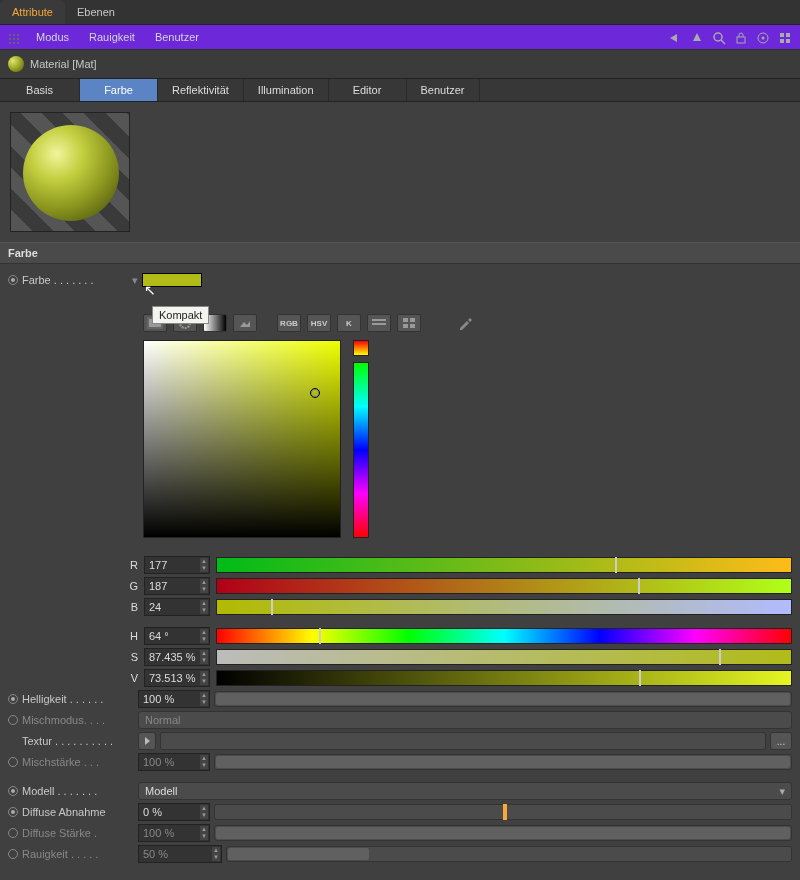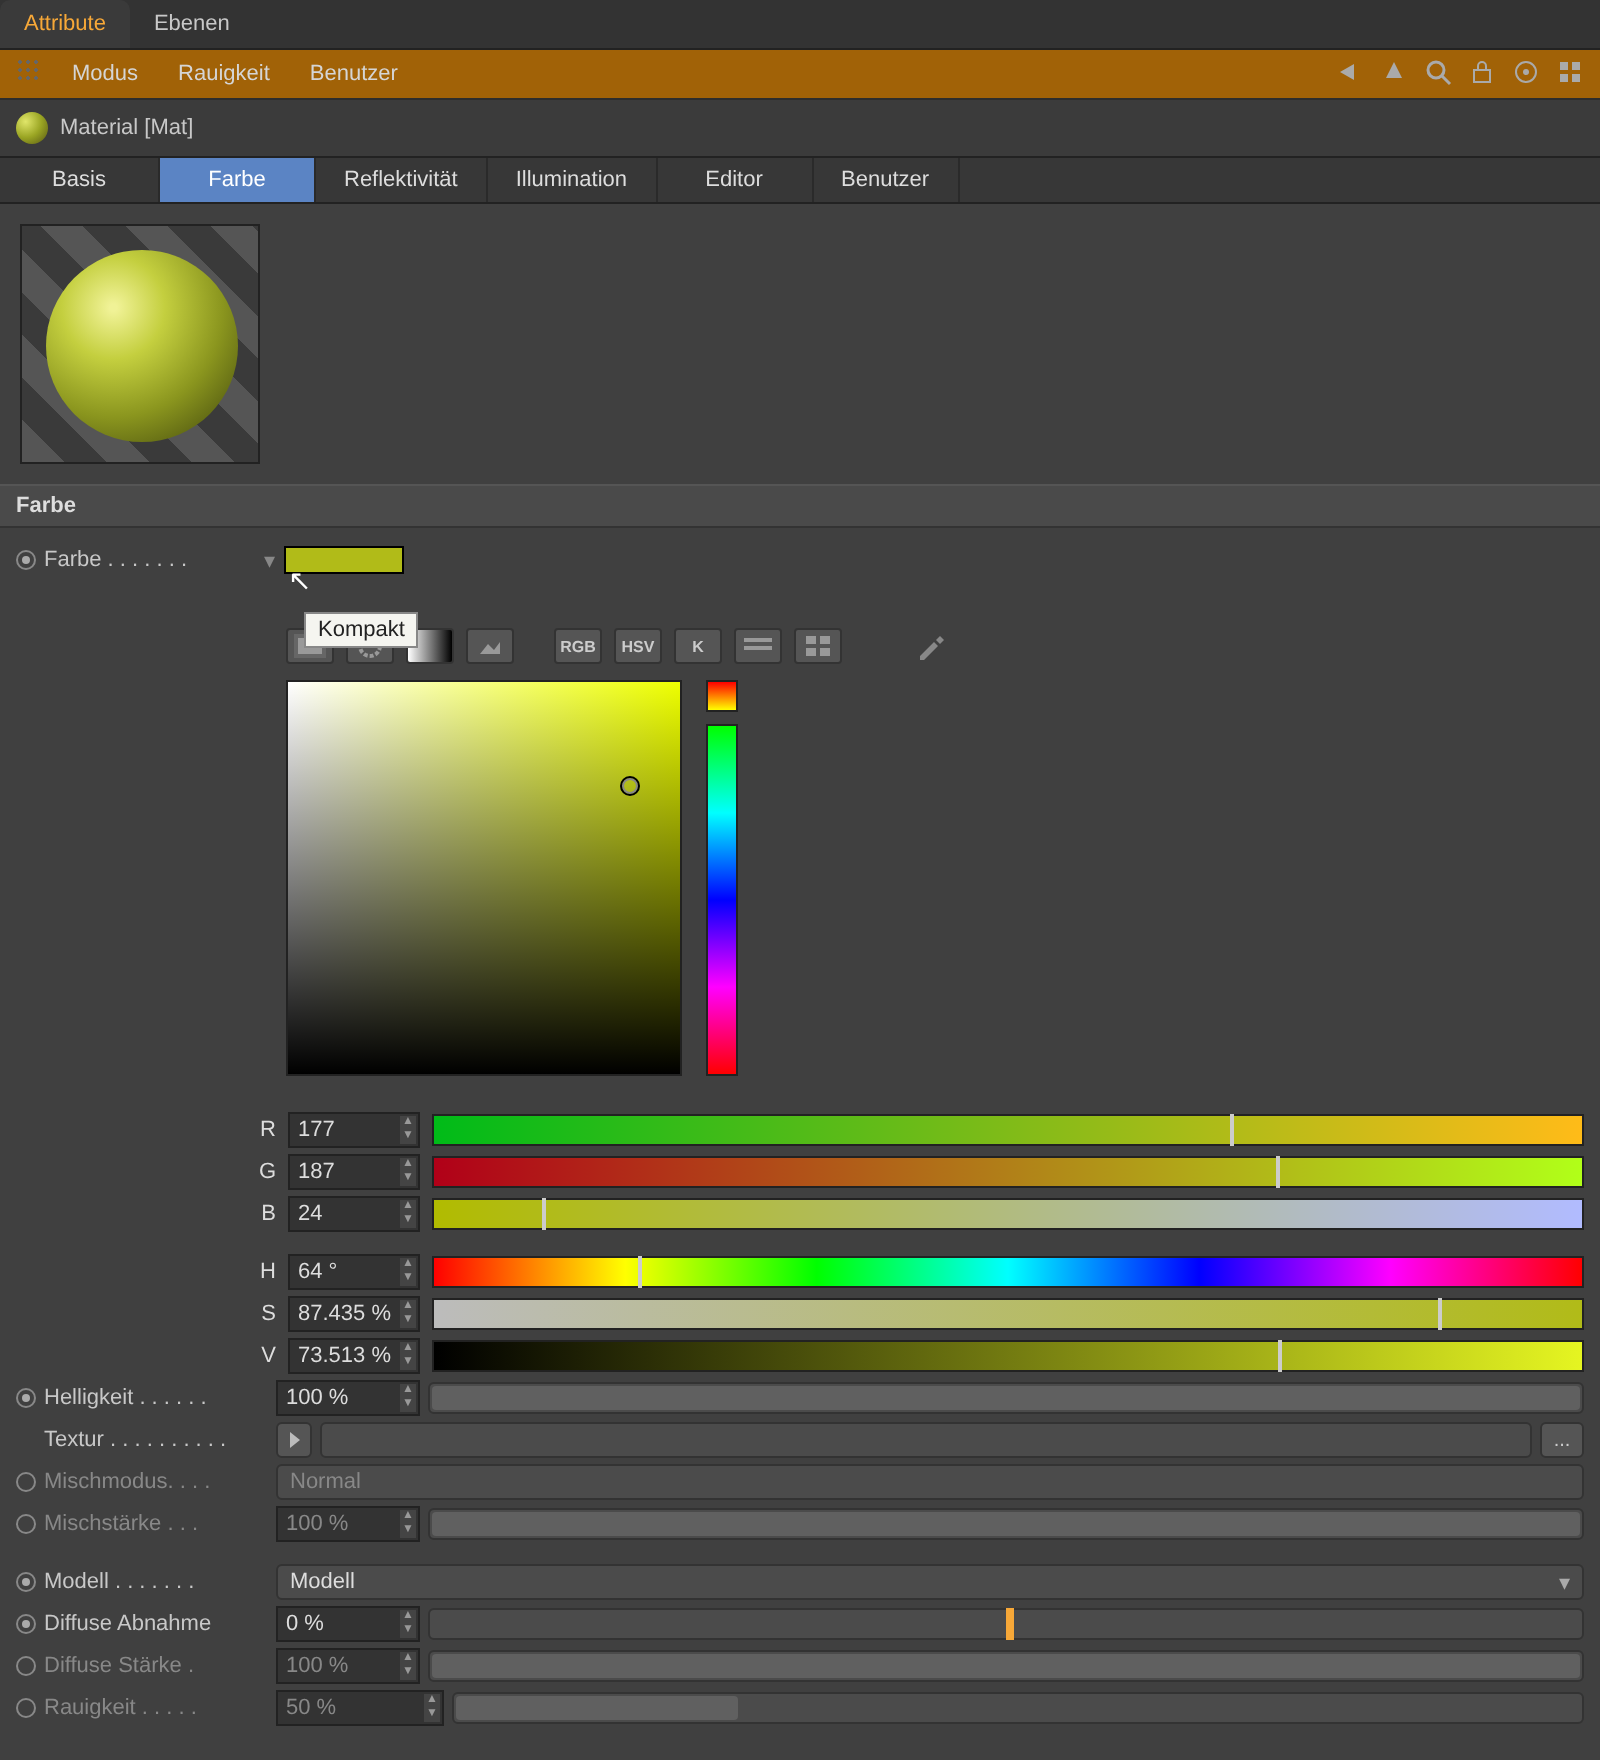--- a/index.html
+++ b/index.html
@@ -1,20 +1,20 @@
 <!DOCTYPE html>
 <html><head>
 <meta charset="utf-8">
 <style>
 * { box-sizing: border-box; margin: 0; padding: 0; }
 body { background: #404040; color: #c8c8c8; font-family: Arial, sans-serif; font-size: 11px; width: 800px; height: 880px; overflow: hidden; }
 .tabs { display: flex; background: #333; border-bottom: 1px solid #222; }
 .tab { padding: 6px 12px; cursor: pointer; border-top-left-radius: 5px; border-top-right-radius: 5px;}
 .tab.active { color: #f7a838; background: #3a3a3a; }
-.menubar { display: flex; align-items: flex-start; background: #a16207; padding: 4px 8px; border-bottom: 1px solid #2d2d2d; }
+.menubar { display: flex; align-items: flex-end; background: #6d28d9; padding: 4px 8px; border-bottom: 1px solid #2d2d2d; }
 .menubar .grip { width: 12px; height: 12px; background-image: radial-gradient(#666 1px, transparent 1px); background-size: 4px 4px; margin-right: 6px; }
 .menubar .item { padding: 2px 10px; cursor: pointer; color: #d5d5d5;}
 .menubar .right { margin-left: auto; display: flex; gap: 8px; }
 .icon { width: 14px; height: 14px; display: inline-block; }
 .titlebar { display: flex; align-items: center; padding: 6px 8px; background: #3b3b3b; }
 .sphere-icon { width: 16px; height: 16px; border-radius: 50%; background: radial-gradient(circle at 30% 30%, #e0e66a, #9aa523, #555513); margin-right: 6px; }
 .subtabs { display: flex; background: #373737; border: 1px solid #222; border-left: none; border-right: none; }
 .subtab { padding: 5px 14px; border-right: 1px solid #2a2a2a; cursor: pointer; font-size: 11px; color:#ddd; text-align:center;}
 .subtab.sel { background: #5b84c4; color: #fff; }
 .preview-area { padding: 10px; }
@@ -291,41 +291,41 @@
           <div>▼</div>
         </div>
       </div>
     <div class="track">
         <div class="fill" style="right:1px"></div>
       </div>
   </div>
 
   <div class="full-row">
     <div class="lbl-area">
+        <span class="bullet"></span>
+        <span class="lbl-text dim" style="color:#888"><span>Mischmodus</span>. . . .</span>
+      </div>
+    <div class="wide-field dim">
+        <span>Normal</span>
+      </div>
+  </div>
+
+  <div class="full-row">
+    <div class="lbl-area">
         <span style="width:14px"></span>
         <span class="lbl-text"><span>Textur</span> . . . . . . . . . .</span>
       </div>
     <div class="play-btn"></div>
     <div class="wide-field"></div>
     <div class="tiny-btn">...</div>
   </div>
 
   <div class="full-row">
     <div class="lbl-area">
         <span class="bullet"></span>
-        <span class="lbl-text dim" style="color:#888"><span>Mischmodus</span>. . . .</span>
-      </div>
-    <div class="wide-field dim">
-        <span>Normal</span>
-      </div>
-  </div>
-
-  <div class="full-row">
-    <div class="lbl-area">
-        <span class="bullet"></span>
         <span class="lbl-text" style="color:#888"><span>Mischstärke</span> . . .</span>
       </div>
     <div class="num-field" style="width:72px;color:#888">
         <span>100 %</span>
         <div class="spin">
           <div>▲</div>
           <div>▼</div>
         </div>
       </div>
     <div class="track">

